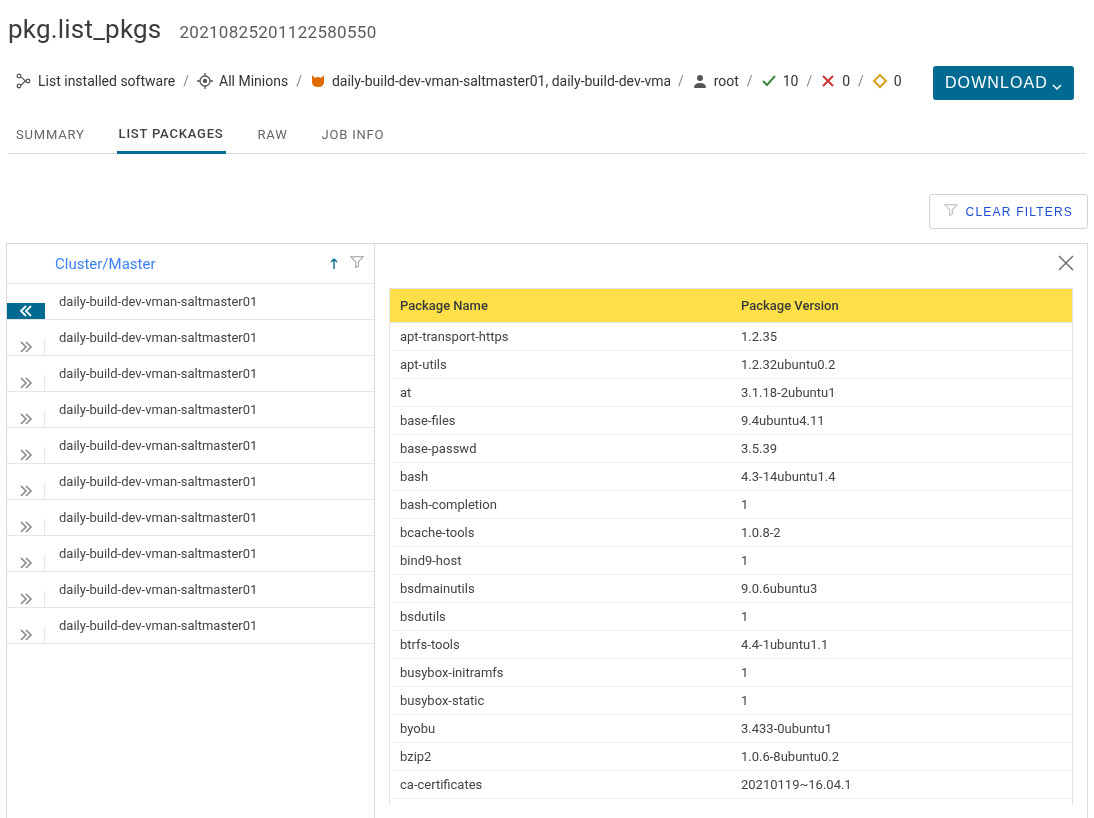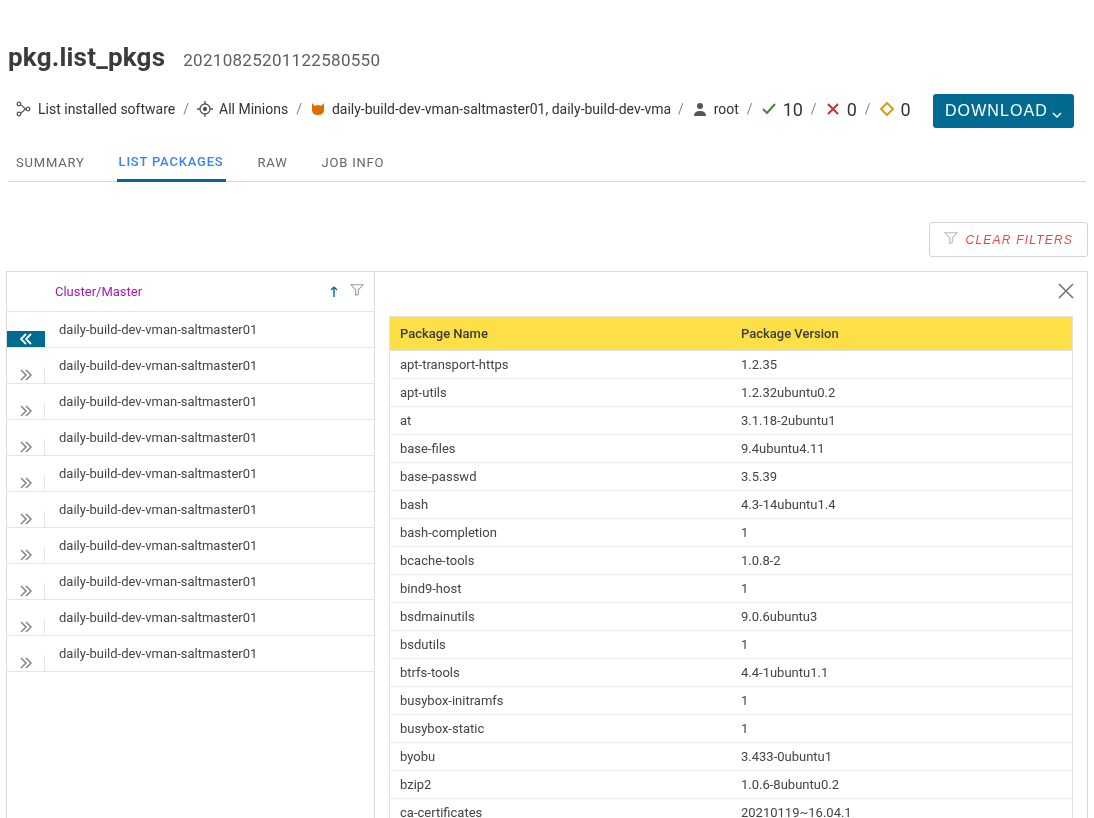--- a/index.html
+++ b/index.html
@@ -1,52 +1,52 @@
 <!DOCTYPE html>
 <html><head>
 <meta charset="utf-8">
 <style>
   * { box-sizing: border-box; margin: 0; padding: 0; }
   html, body { font-family: -apple-system, BlinkMacSystemFont, "Segoe UI", Roboto, Helvetica, Arial, sans-serif; color: #3b3b3b; background: #ffffff; }
   body { width: 1094px; height: 818px; overflow: hidden; position: relative; }
 
   .header { padding: 14px 8px 8px 8px; }
   .title-row { display: flex; align-items: baseline; gap: 18px; }
-  .title-main { font-size: 26px; font-weight: 700; color: #3b3b3b; letter-spacing: 0.2px; margin-top: 28px; }
+  .title-main { font-size: 26px; font-weight: 400; color: #3b3b3b; letter-spacing: 0.2px; }
   .title-id   { font-size: 17px; color: #5d5d5d; letter-spacing: 0.3px; }
 
   .bc-row { display: flex; align-items: center; padding: 18px 6px 0 8px; flex-wrap: nowrap; }
   .bc-list { display: flex; align-items: center; gap: 8px; flex: 1 1 auto; min-width: 0; flex-wrap: wrap; }
   .bc-item { display: inline-flex; align-items: center; gap: 6px; color: #333; font-size: 14px; max-width: 360px; white-space: nowrap; overflow: hidden; text-overflow: ellipsis; }
   .bc-sep  { color: #888; font-size: 14px; }
   .bc-ic   { display: inline-flex; width: 16px; height: 16px; align-items: center; justify-content: center; }
   .bc-ic svg { width: 16px; height: 16px; }
-  .bc-stat { display: inline-flex; align-items: center; gap: 6px; font-size: 18px; }
+  .bc-stat { display: inline-flex; align-items: center; gap: 6px; font-size: 14px; }
   .stat-green { color: #3b8a3e; }
   .stat-red   { color: #cc3232; }
   .stat-gold  { color: #d4a017; }
 
   .dl-wrap { margin: 4px 6px 0 0; }
   .dl-btn { background: #006a91; color: #fff; border: none; font-size: 16px; letter-spacing: 1.1px; padding: 8px 12px; border-radius: 3px; display: inline-flex; align-items: center; gap: 4px; cursor: pointer; }
   .dl-btn .chev { width: 10px; height: 10px; }
 
   .tabs { display: flex; align-items: center; border-bottom: 1px solid #d9d9d9; margin-top: 18px; padding: 0 6px; gap: 30px; }
   .tab  { padding: 8px 2px 10px 2px; font-size: 13px; letter-spacing: 0.8px; color: #666; cursor: pointer; }
-  .tab.active { color: #3b82f6; border-bottom: 3px solid #006a91; margin-bottom: -1px; font-weight: 500; }
+  .tab.active { color: #404040; border-bottom: 3px solid #006a91; margin-bottom: -1px; font-weight: 500; }
 
   .toolbar { display: flex; justify-content: flex-end; padding: 32px 6px 14px 6px; }
-  .clear-btn { border: 1px solid #d4d4d4; background: #fff; color: #ef4444; font-size: 12px; letter-spacing: 1.2px; padding: 8px 14px; border-radius: 3px; display: inline-flex; align-items: center; gap: 8px; cursor: default; font-style: italic; }
+  .clear-btn { border: 1px solid #d4d4d4; background: #fff; color: #1d4ed8; font-size: 12px; letter-spacing: 1.2px; padding: 8px 14px; border-radius: 3px; display: inline-flex; align-items: center; gap: 8px; cursor: default; }
   .clear-btn svg { width: 14px; height: 14px; stroke: #b8b8b8; fill: none; }
 
   .panels { display: flex; border: 1px solid #d9d9d9; margin: 0 6px; height: 578px; }
   .left   { width: 368px; border-right: 1px solid #d9d9d9; display: flex; flex-direction: column; }
   .right  { flex: 1 1 auto; position: relative; display: flex; flex-direction: column; }
 
   .left-head { display: flex; align-items: center; justify-content: space-between; padding: 10px 10px 10px 48px; border-bottom: 1px solid #e6e6e6; }
-  .left-head .ttl { font-size: 13px; color: #a21caf; }
+  .left-head .ttl { font-size: 15px; color: #3b82f6; }
   .left-head .ctl { display: inline-flex; align-items: center; gap: 10px; }
   .left-head .sort { color: #006a91; font-size: 13px; display:inline-flex; align-items:center; }
   .left-head .filter svg { width: 14px; height: 14px; stroke: #9a9a9a; fill:none; }
 
   .c-list { overflow-y: auto; }
   .c-row  { display: flex; align-items: flex-end; border-bottom: 1px solid #e6e6e6; cursor: pointer; position:relative; }
   .c-row .ic { width: 38px; display: flex; align-items: center; justify-content: center; border-right: 1px solid #e6e6e6; }
   .c-row .lbl { flex: 1 1 auto; padding: 10px 10px 10px 14px; font-size: 13px; color: #444; }
   .c-row.active .ic { background: #006a91; border-right-color: #006a91; }
   .c-row.active .ic svg { stroke: #fff; }

